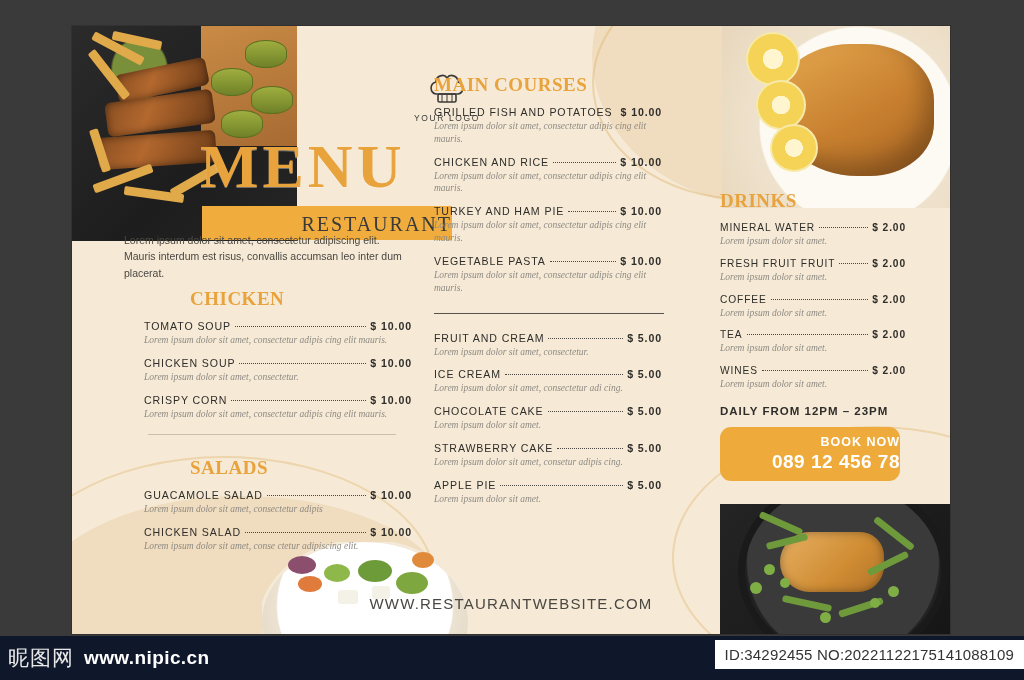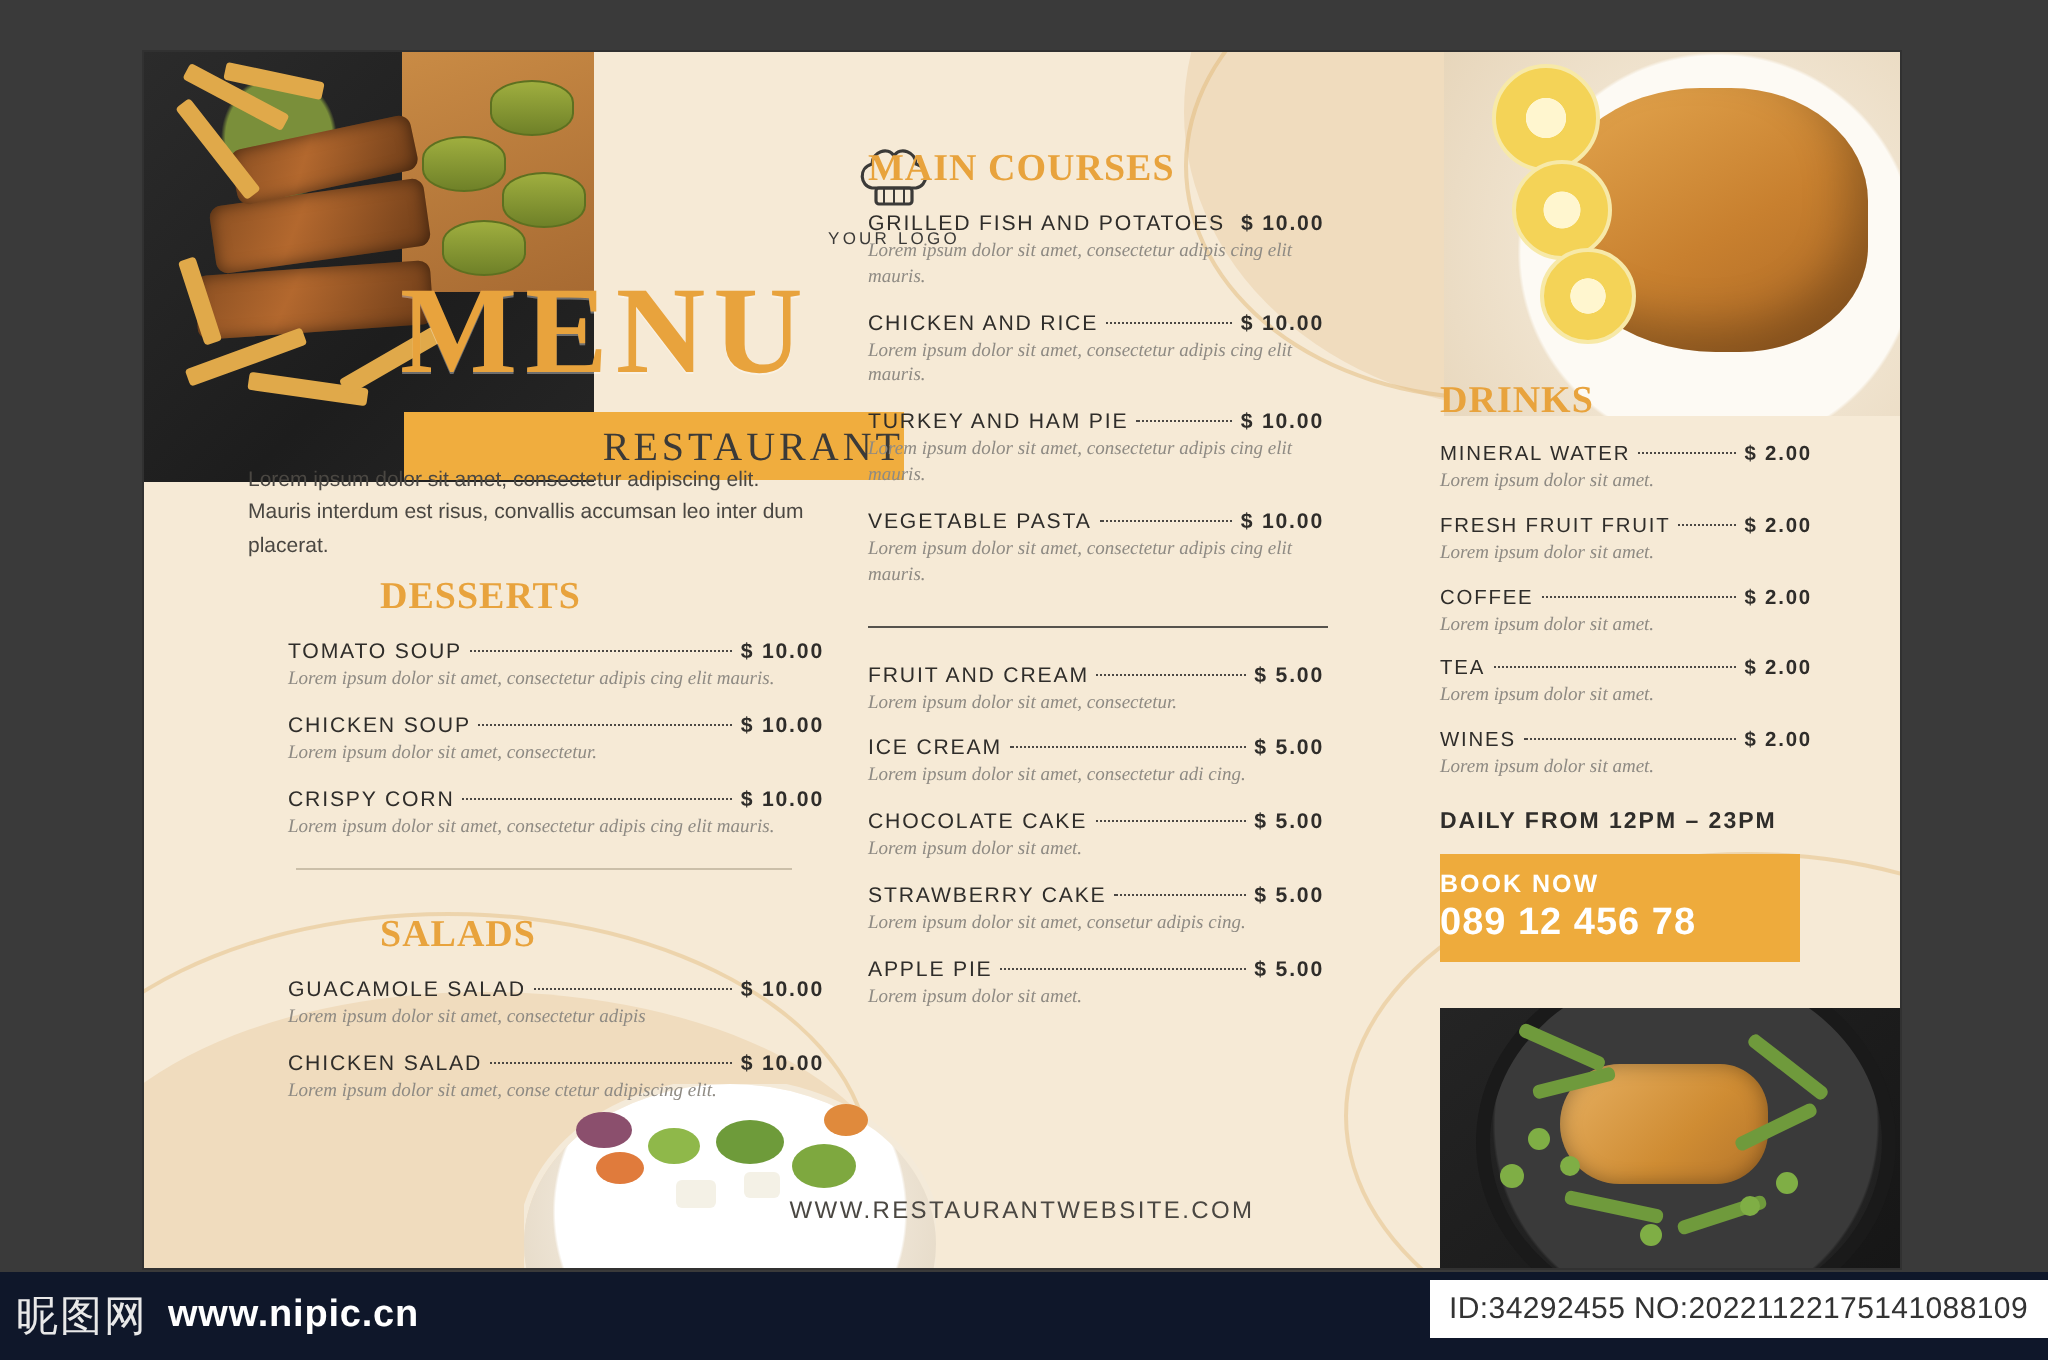--- a/index.html
+++ b/index.html
@@ -201,31 +201,31 @@
   
   #col-right { position: absolute; left: 648px; top: 164px; width: 186px; }
   #col-right .item-row { font-size: 10.2px; }
   #col-right .item-desc { max-width: 184px; }
   #hours {
     margin-top: 14px; font-size: 11.5px; letter-spacing: 1px;
     color: #2f2d2a; font-weight: bold;
   }
   #book-btn {
     margin-top: 10px; width: 180px; height: 54px;
-    background: #eeab3c; color: #ffffff; text-align: left;
+    background: #eeab3c; color: #ffffff; text-align: right;
     display: flex; flex-direction: column; justify-content: center;
-    border-radius: 0;
+    border-radius: 11px;
   }
   #book-btn .label { font-size: 12.5px; font-weight: bold; letter-spacing: 1px; }
   #book-btn .phone { font-size: 19px; font-weight: bold; letter-spacing: .5px; margin-top: 2px; }
 
   
   #website {
     position: absolute; left: 0; right: 0; bottom: 22px; text-align: center;
-    font-size: 12px; letter-spacing: 1.2px; color: #4a4742;
+    font-size: 15px; letter-spacing: 1.2px; color: #4a4742;
   }
 
   
   #watermark-bar {
     position: absolute; left: 0; bottom: 0; width: 1024px; height: 44px;
     background: #0f172a; display: flex; align-items: center;
   }
   #wm-logo {
     margin-left: 8px; font-family: "Liberation Serif", serif;
     font-size: 21px; color: #e8e8e8; letter-spacing: 1px;
@@ -319,21 +319,21 @@
     </div>
 
     <div id="menu-title">MENU</div>
     <div id="restaurant-band">
       <span>RESTAURANT</span>
     </div>
     <div id="intro-text">Lorem ipsum dolor sit amet, consectetur adipiscing elit. Mauris interdum est risus, convallis accumsan leo inter dum placerat.</div>
 
     <div id="col-left">
 
-      <div class="section-title" id="starters-title">DESSERTS</div>
+      <div class="section-title" id="starters-title">CHICKEN</div>
 
       <div class="menu-item">
         <div class="item-row">
           <span class="item-name">TOMATO SOUP</span>
           <span class="dots"></span>
           <span class="item-price">$ 10.00</span>
         </div>
         <div class="item-desc">Lorem ipsum dolor sit amet, consectetur adipis cing elit mauris.</div>
       </div>
 

